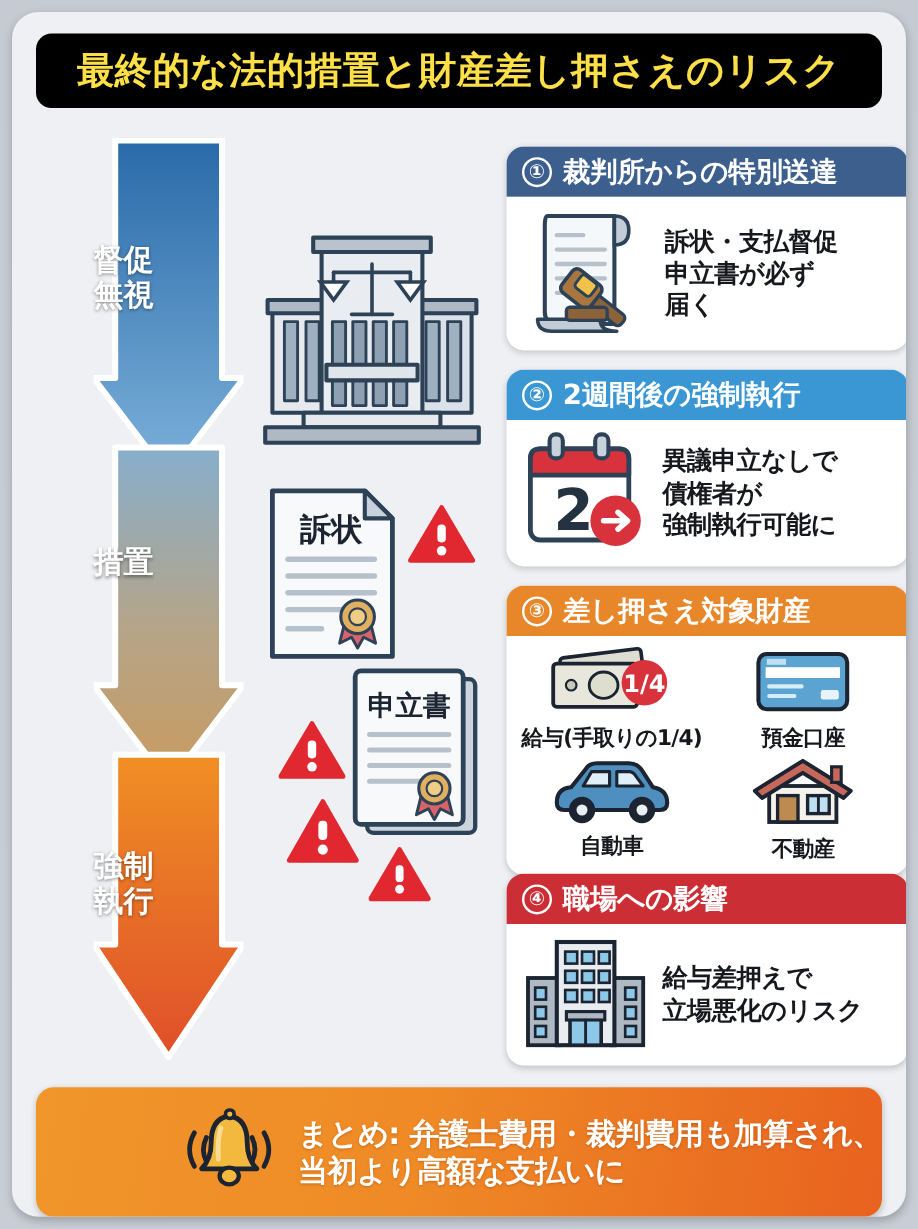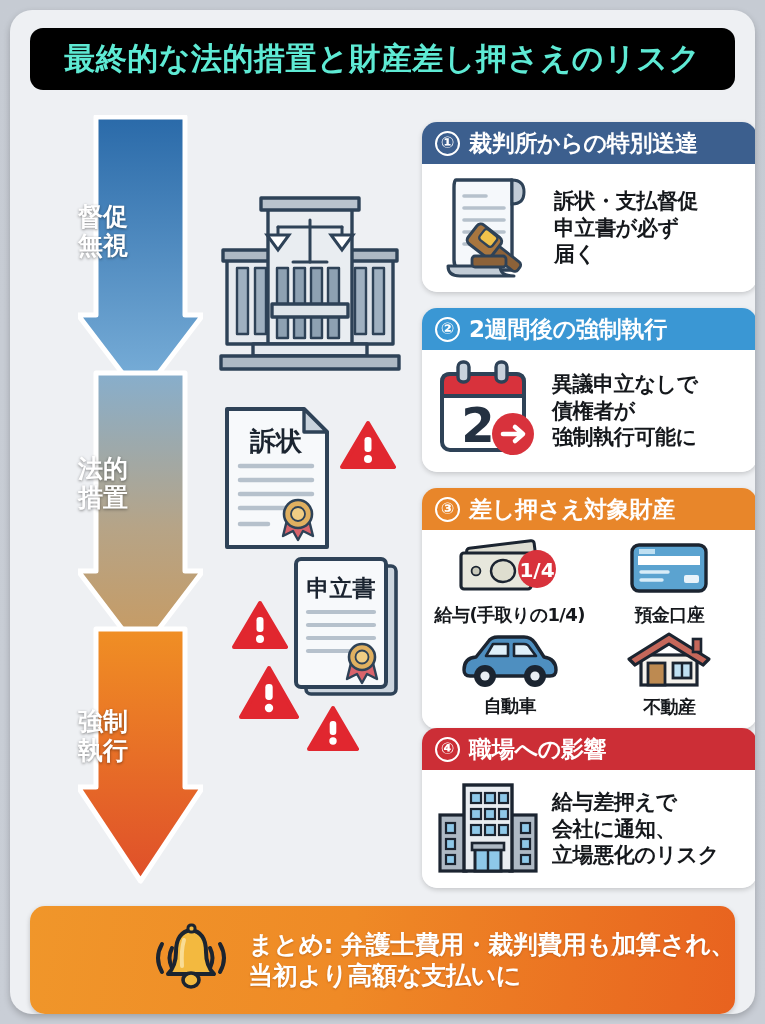--- a/index.html
+++ b/index.html
@@ -27,21 +27,21 @@
   
   #title-bar {
     position: absolute;
     left: 20px; top: 18px;
     width: 705px; height: 62px;
     background: #000000;
     border-radius: 13px;
     display: flex; align-items: center; justify-content: center;
   }
   #title-text {
-    color: #5eead4;
+    color: #fde047;
     font-size: 31px;
     font-weight: bold;
     letter-spacing: .5px;
     white-space: nowrap;
   }
 
   
   #flow-arrow {
     position: absolute;
     left: 68px; top: 105px;
@@ -111,21 +111,21 @@
   .card-icon { flex: none; }
 
   
   .asset-grid {
     background: #ffffff;
     display: grid;
     grid-template-columns: 1fr 1fr;
     row-gap: 4px;
     padding: 9px 8px 10px 8px;
   }
-  .asset-cell { display: flex; flex-direction: column; align-items: center; gap: 2px; justify-content: center; }
+  .asset-cell { display: flex; flex-direction: column; align-items: center; gap: 2px; }
   .asset-label {
     color: #15181c;
     font-size: 18px;
     font-weight: bold;
     letter-spacing: -.6px;
     white-space: nowrap;
   }
 
   
   #summary {
@@ -188,21 +188,20 @@
         <g>
           <path d="M18 514 H107 V672 H125 L62.5 766 L0 672 H18 Z" fill="url(#gseg3)" stroke="#ffffff" stroke-width="5" stroke-linejoin="round"></path>
         </g>
       </svg>
 
       <div class="arrow-label" style="top:88px">
         <div>督促</div>
         <div>無視</div>
       </div>
       <div class="arrow-label" style="top:340px">
-        <div>法的</div>
         <div>措置</div>
       </div>
       <div class="arrow-label" style="top:593px">
         <div>強制</div>
         <div>執行</div>
       </div>
     </div>
 
     <div id="courthouse">
       <svg width="190" height="200" viewBox="0 0 190 200">
@@ -479,21 +478,20 @@
               <rect x="12" y="78" width="9" height="9"></rect>
               <rect x="87" y="78" width="9" height="9"></rect>
             </g>
             <rect x="41" y="72" width="26" height="22" fill="#8ec8e8" stroke="#1b2430" stroke-width="3"></rect>
             <rect x="38" y="66" width="32" height="7" fill="#aeb9c4" stroke="#1b2430" stroke-width="2.6"></rect>
             <line x1="54" y1="72" x2="54" y2="94" stroke="#1b2430" stroke-width="2.4"></line>
           </svg>
         </div>
         <div class="card-text">
           <div>給与差押えで</div>
-          <div>会社に通知、</div>
           <div>立場悪化のリスク</div>
         </div>
       </div>
     </div>
 
     <div id="summary">
       <div style="flex:none;">
         <svg width="86" height="72" viewBox="0 0 86 72">
           <g fill="none" stroke="#1b2430" stroke-width="4" stroke-linecap="round">
             <path d="M14 22 Q6 36 14 50"></path>

